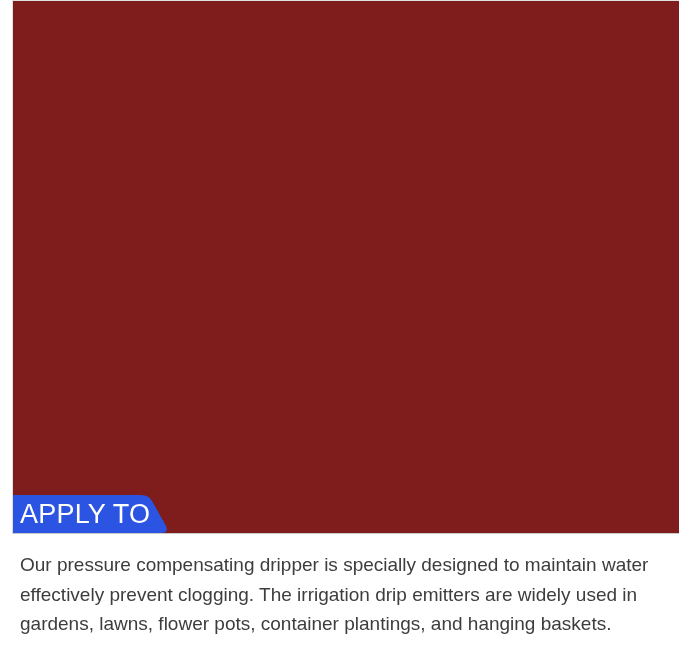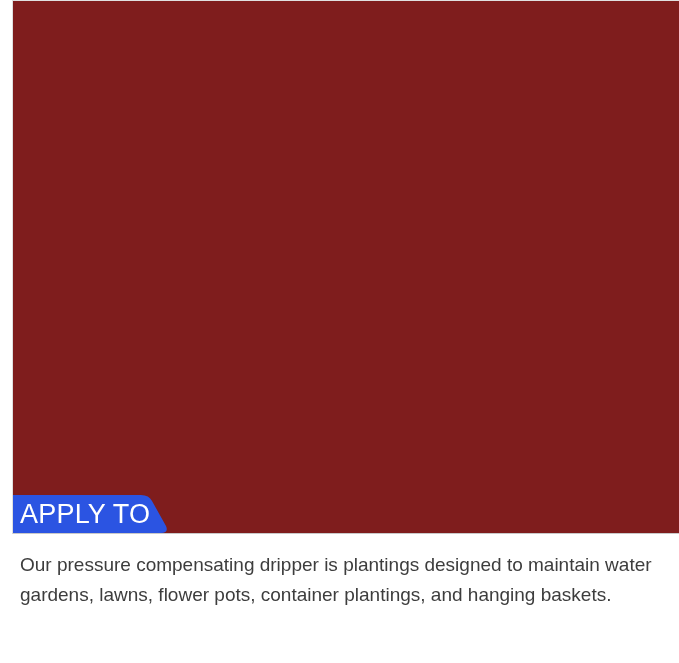--- a/index.html
+++ b/index.html
@@ -75,17 +75,18 @@
   <div class="image-panel">
     <div class="ribbon">
       <svg class="ribbon-shape" viewBox="0 0 158 38" xmlns="http://www.w3.org/2000/svg" aria-hidden="true">
         <path d="M0 0 L128 0 Q136 0 139 6 L153 31 Q156 38 148 38 L0 38 Z" fill="#2B54E2"></path>
       </svg>
       <span class="ribbon-label">APPLY TO</span>
     </div>
   </div>
 
   <div class="description">
-    <div class="desc-line">Our pressure compensating dripper is plantings designed to maintain water</div>
+    <div class="desc-line">Our pressure compensating dripper is specially designed to maintain water</div>
+    <div class="desc-line">effectively prevent clogging. The irrigation drip emitters are widely used in</div>
     <div class="desc-line">gardens, lawns, flower pots, container plantings, and hanging baskets.</div>
   </div>
 
 </div>
 
 </body></html>

